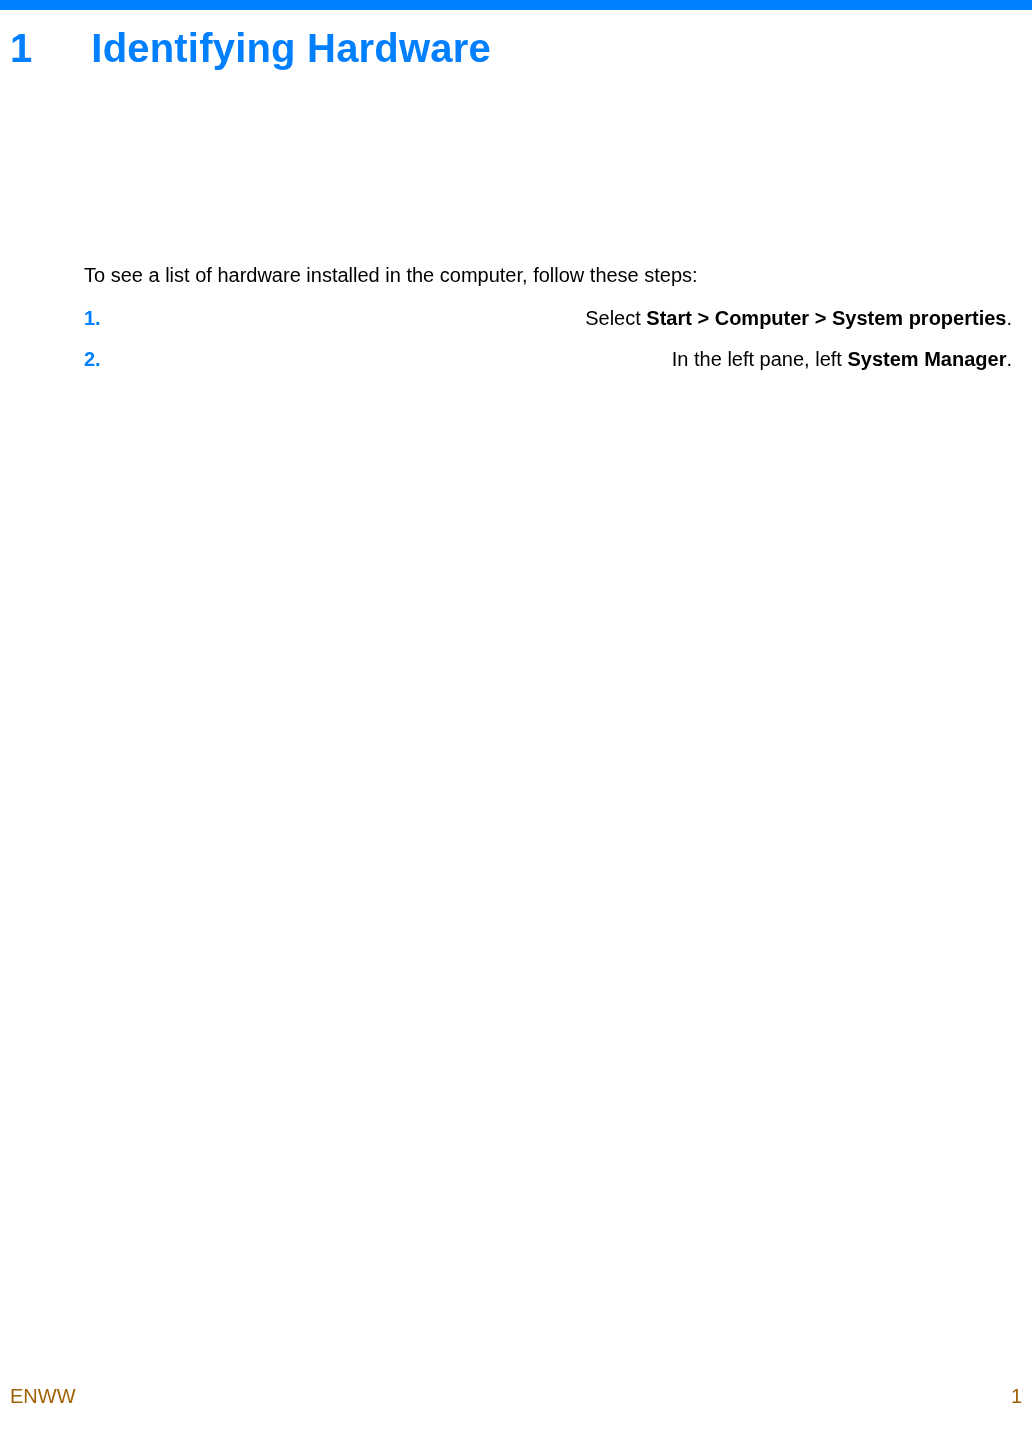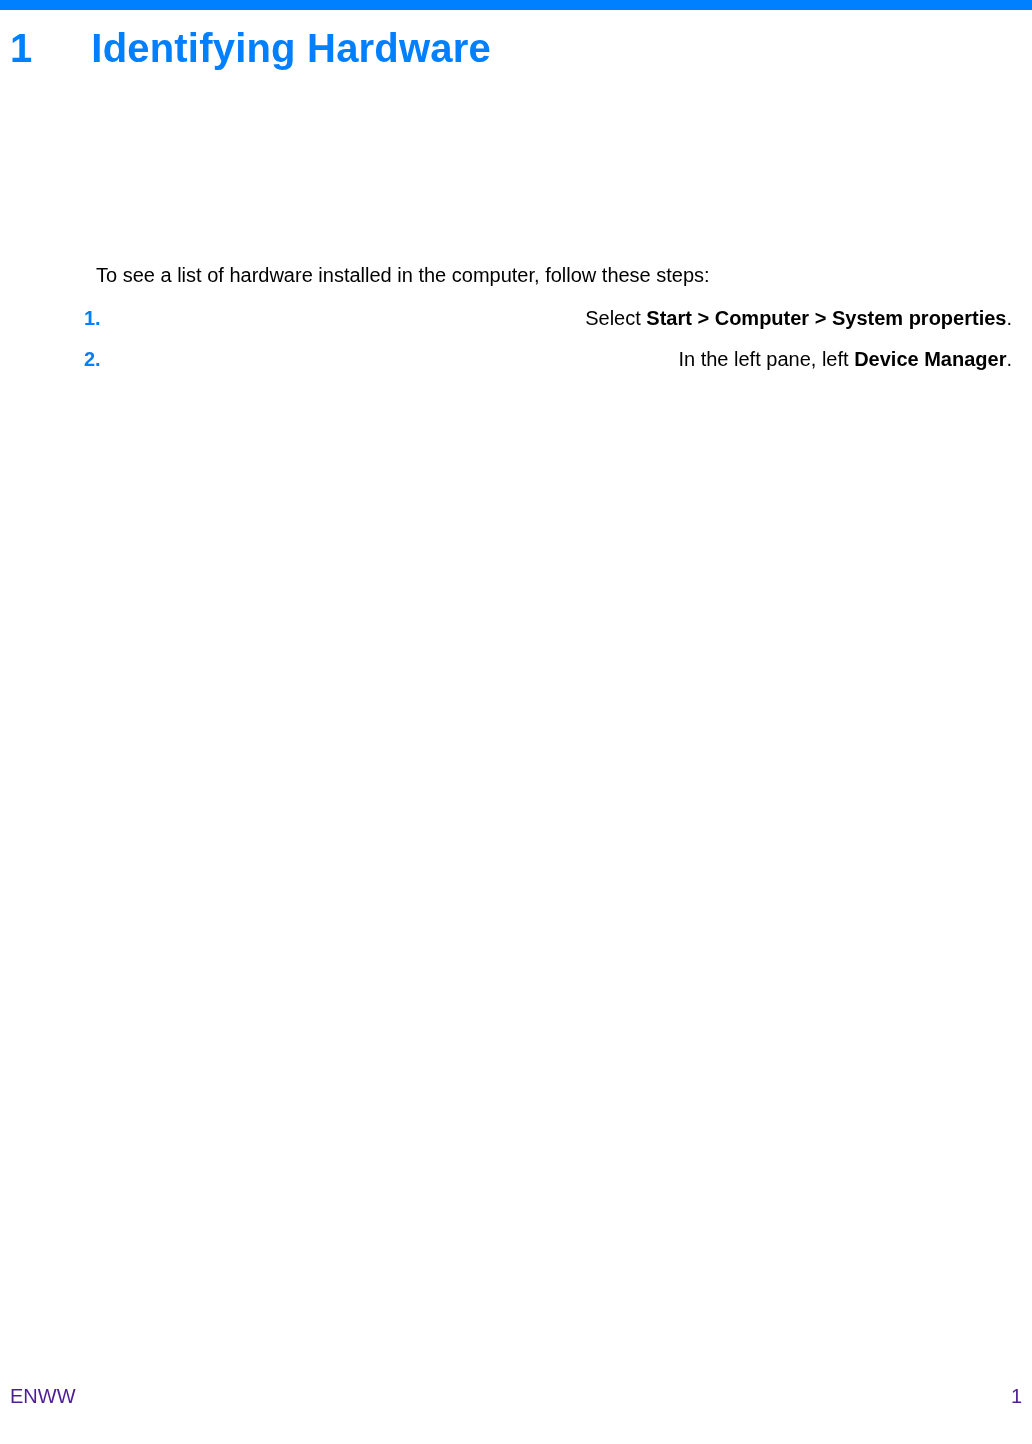--- a/index.html
+++ b/index.html
@@ -41,21 +41,20 @@
   .body {
     position: absolute;
     top: 262px;
     left: 84px;
     right: 20px;
     font-size: 20px;
     line-height: 1.35;
   }
   .para {
     margin-bottom: 16px;
-    margin-left: 12px;
   }
   .steps {
     list-style: none;
     margin: 0 0 16px 0;
     padding: 0;
   }
   .steps li {
     display: flex;
     align-items: baseline;
     margin-bottom: 14px;
@@ -72,21 +71,21 @@
   }
   .bold { font-weight: 700; }
   .footer {
     position: absolute;
     left: 10px;
     right: 10px;
     bottom: 36px;
     display: flex;
     justify-content: space-between;
     font-size: 20px;
-    color: #4c1d95;
+    color: #a16207;
   }
 </style>
 </head>
 <body>
 
 <div class="page">
 
   <div class="top-rule"></div>
 
   <h1 class="chapter-heading">
@@ -101,21 +100,21 @@
     <ol class="steps">
       <li>
         <span class="marker">1.</span>
         <span class="text">
           <span>Select </span><span class="bold">Start &gt; Computer &gt; System properties</span><span>.</span>
         </span>
       </li>
       <li>
         <span class="marker">2.</span>
         <span class="text">
-          <span>In the left pane, left </span><span class="bold">Device Manager</span><span>.</span>
+          <span>In the left pane, left </span><span class="bold">System Manager</span><span>.</span>
         </span>
       </li>
     </ol>
 
 
   </div>
 
   <div class="footer">
     <span>ENWW</span>
     <span>1</span>

